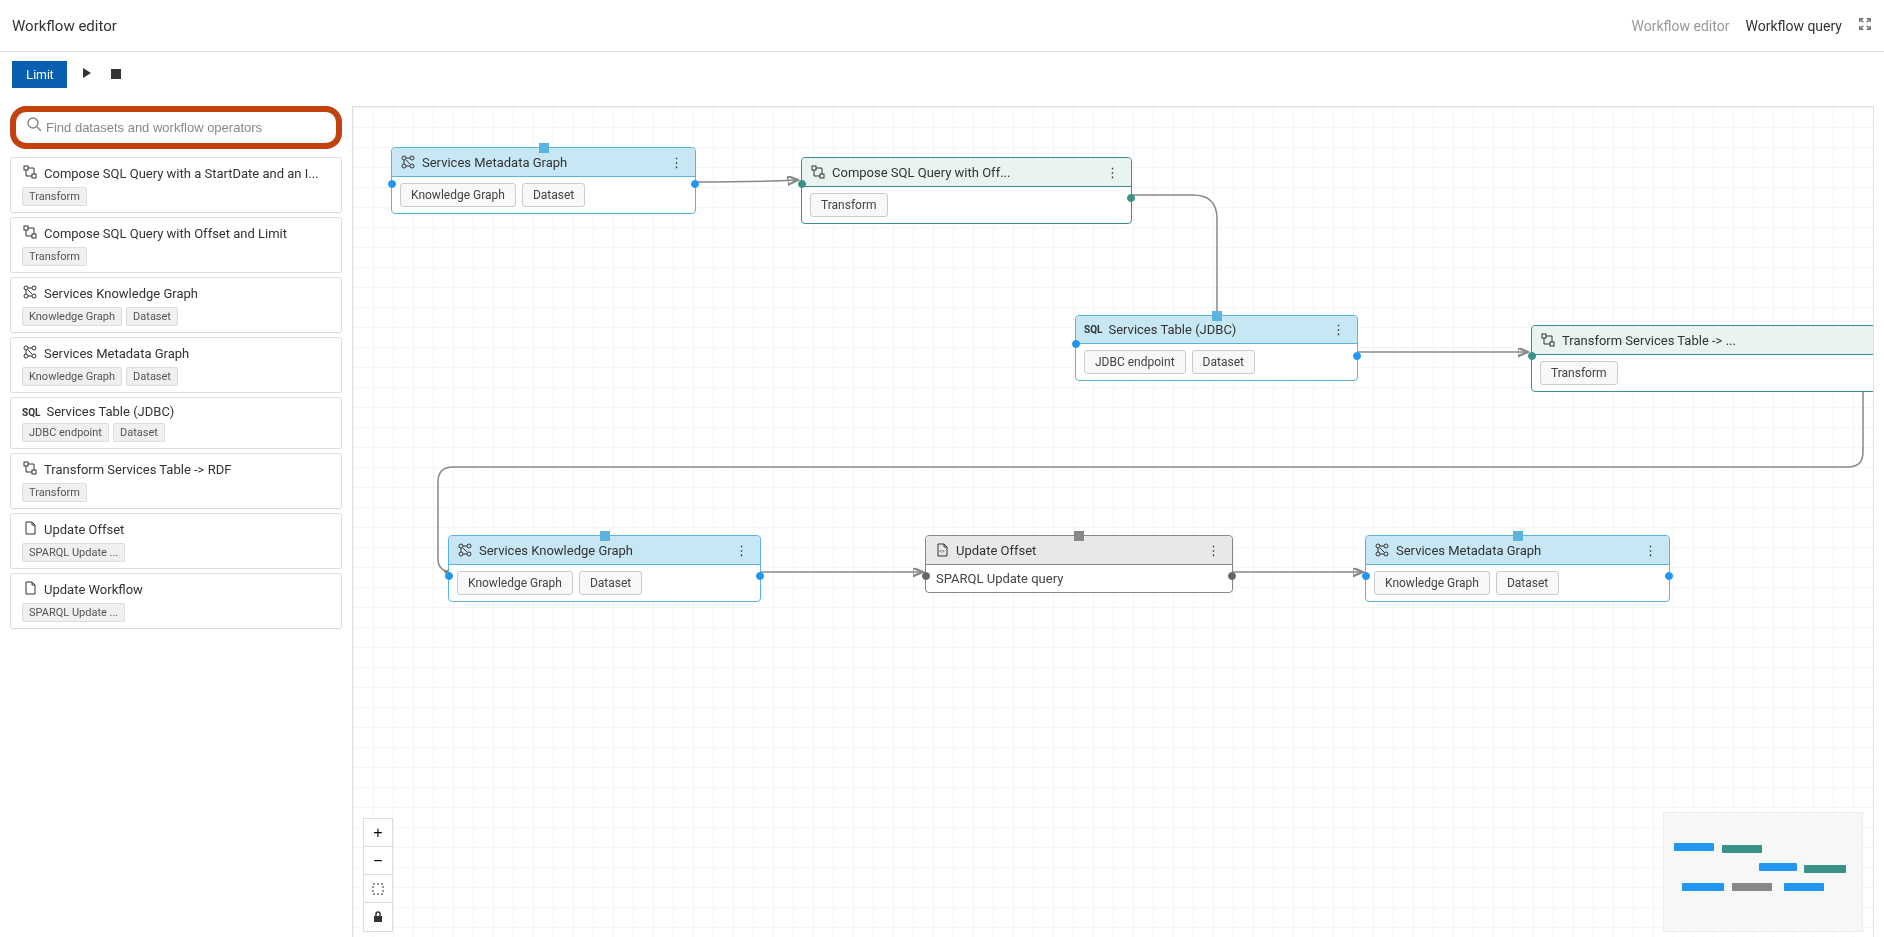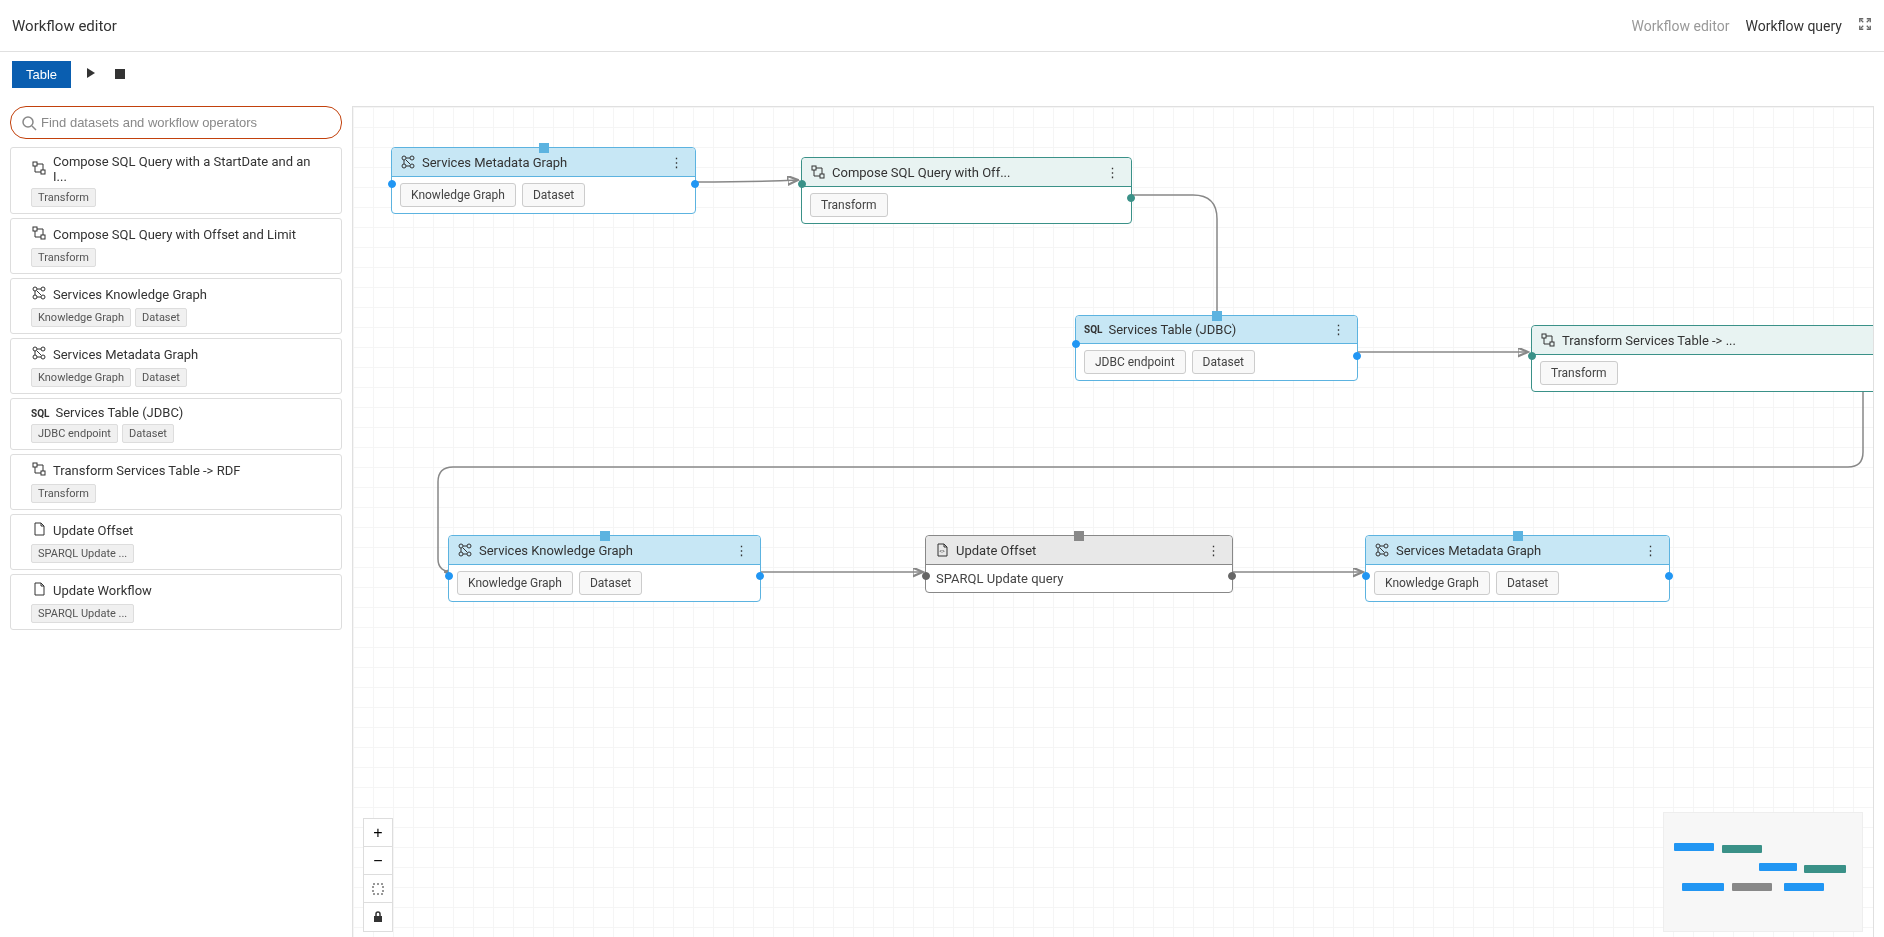--- a/index.html
+++ b/index.html
@@ -17,25 +17,25 @@
 .toolbar { height: 44px; display: flex; align-items: center; padding: 0 12px; gap: 10px; }
 .save-btn { background: #0a5eb0; color: #fff; border: none; padding: 6px 14px; font-size: 13px; cursor: pointer; }
 .status-input { border: 1px solid #ccc; padding: 5px 10px; width: 300px; font-size: 13px; background: #fff; }
 .play-btn, .stop-btn { background: none; border: none; cursor: pointer; padding: 4px; }
 
 
 .main { display: flex; height: calc(100% - 80px); }
 
 
 .sidebar { width: 352px; padding: 10px; }
-.search-box { display: flex; align-items: center; border: 1px solid #c2410c; border-radius: 16px; padding: 4px 10px; margin-bottom: 8px; }
+.search-box { display: flex; align-items: flex-start; border: 6px solid #c2410c; border-radius: 16px; padding: 4px 10px; margin-bottom: 8px; }
 .search-box input { border: none; outline: none; flex: 1; font-size: 13px; padding: 4px; }
 .search-box input::placeholder { color: #888; }
 
-.sidebar-item { border: 1px solid #ddd; border-radius: 3px; padding: 6px 20px; margin-bottom: 4px; cursor: pointer; }
+.sidebar-item { border: 1px solid #ddd; border-radius: 3px; padding: 6px 11px; margin-bottom: 4px; cursor: pointer; }
 .sidebar-item-header { display: flex; align-items: center; gap: 6px; margin-bottom: 4px; font-size: 13px; color: #333; }
 .sidebar-tags { display: flex; gap: 4px; flex-wrap: wrap; }
 .tag { background: #f0f0f0; border: 1px solid #ddd; border-radius: 2px; padding: 2px 6px; font-size: 11px; color: #555; }
 
 
 .canvas { flex: 1; position: relative; margin: 10px 10px 10px 0; border: 1px solid #e0e0e0; background-image: linear-gradient(#f5f5f5 1px, transparent 1px), linear-gradient(90deg, #f5f5f5 1px, transparent 1px); background-size: 20px 20px; overflow: hidden; }
 
 
 .node { position: absolute; border-radius: 4px; background: #fff; }
 .node-header { display: flex; align-items: center; padding: 6px 8px; gap: 6px; font-size: 13px; }
@@ -92,21 +92,21 @@
     <span>
       <svg class="expand-icon" viewBox="0 0 16 16">
           <path d="M2 6 L2 2 L6 2 M10 2 L14 2 L14 6 M14 10 L14 14 L10 14 M6 14 L2 14 L2 10" stroke="#666" stroke-width="1.5" fill="none"></path>
           <path d="M6 6 L3 3 M10 6 L13 3 M10 10 L13 13 M6 10 L3 13" stroke="#666" stroke-width="1.5"></path>
         </svg>
     </span>
   </div>
 </div>
 
 <div class="toolbar">
-  <button class="save-btn">Table</button>
+  <button class="save-btn">Limit</button>
   <button class="play-btn">
     <svg width="12" height="12" viewBox="0 0 12 12">
         <path d="M2 1 L10 6 L2 11 Z" fill="#333"></path>
       </svg>
   </button>
   <button class="stop-btn">
     <svg width="10" height="10" viewBox="0 0 10 10">
         <rect x="0" y="0" width="10" height="10" fill="#333"></rect>
       </svg>
   </button>

